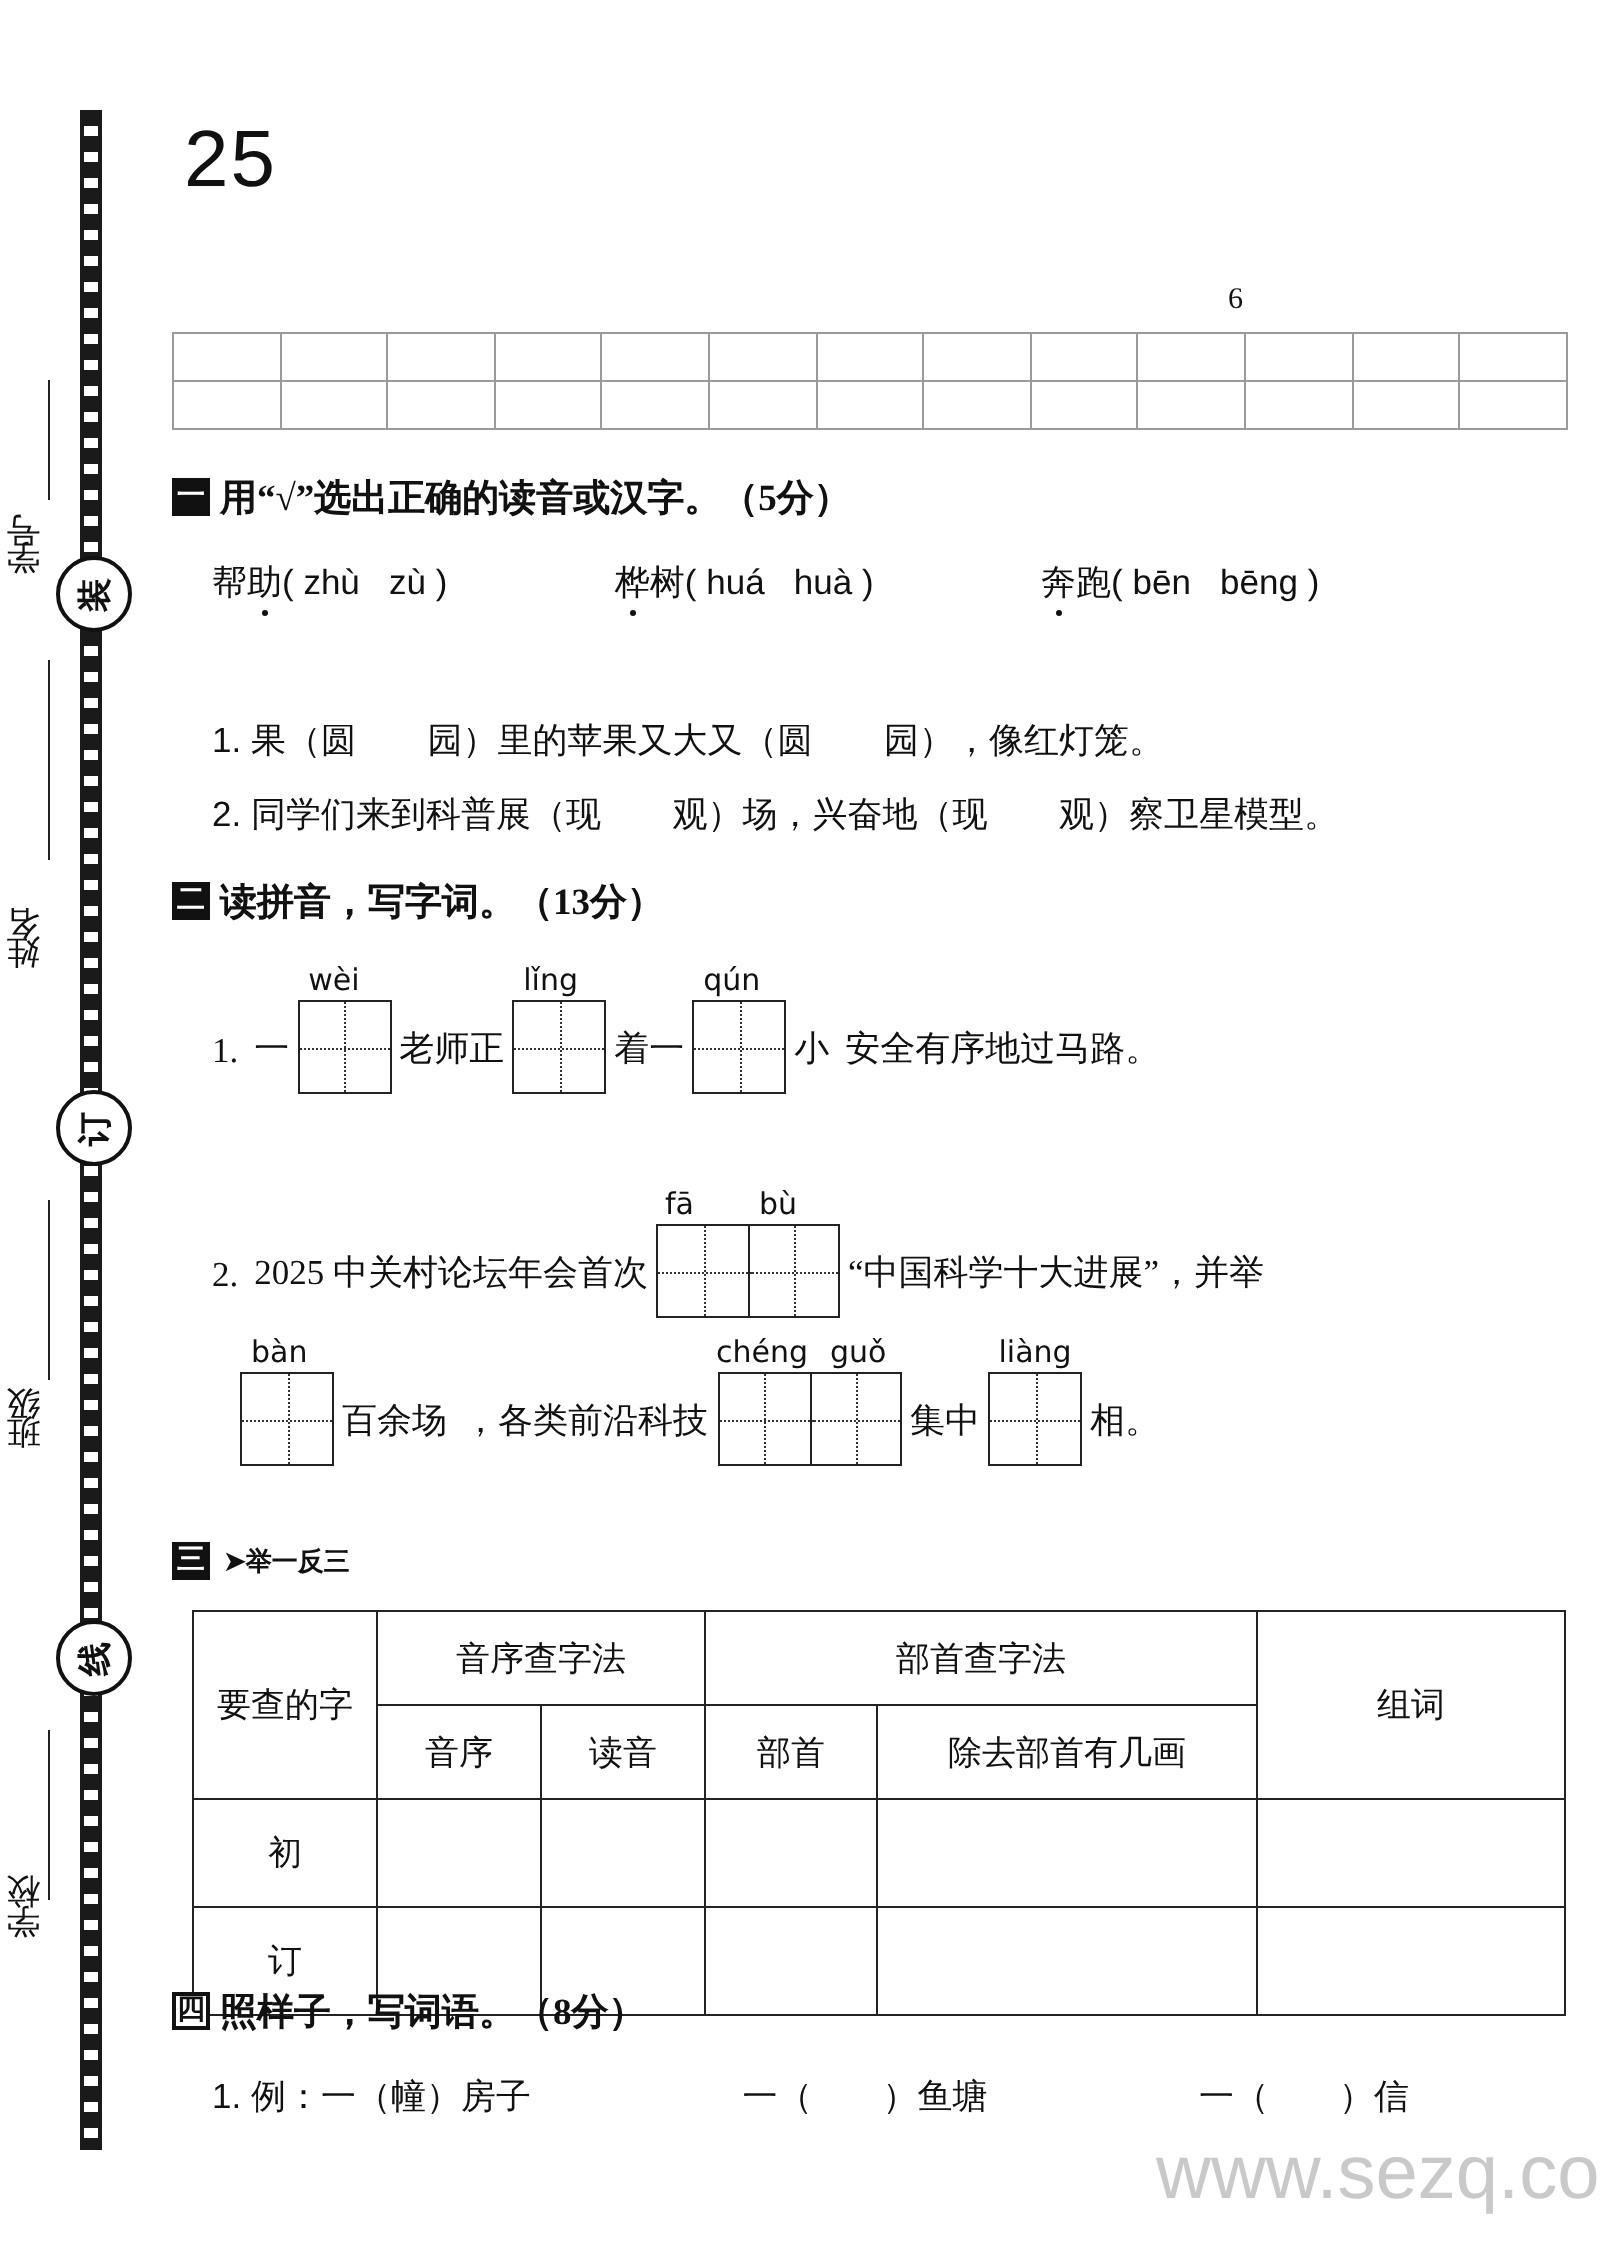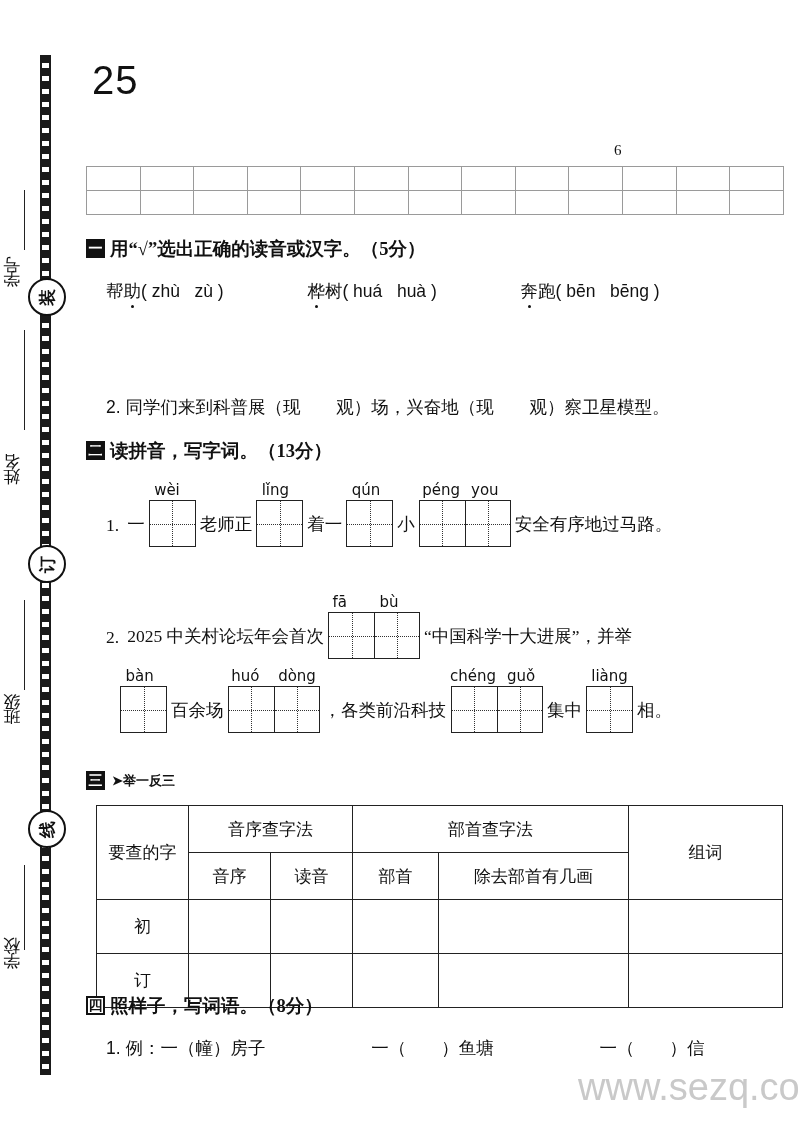--- a/index.html
+++ b/index.html
@@ -315,20 +315,28 @@
 
   <div class="txt-row" style="left:28px; top:279px;">
     <span>帮<span class="dotchar">助</span>(&nbsp;zhù&nbsp;&nbsp;&nbsp;zù&nbsp;)</span>
     <span class="gap-l"></span>
     <span><span class="dotchar">桦</span>树(&nbsp;huá&nbsp;&nbsp;&nbsp;huà&nbsp;)</span>
     <span class="gap-l"></span>
     <span><span class="dotchar">奔</span>跑(&nbsp;bēn&nbsp;&nbsp;&nbsp;bēng&nbsp;)</span>
   </div>
 
 
+  <div class="txt-row" style="left:28px; top:358px;">
+    <span>1.</span>
+    <span>果（圆</span>
+    <span class="gap-s"></span>
+    <span>园）里的苹果又大又（圆</span>
+    <span class="gap-s"></span>
+    <span>园），像红灯笼。</span>
+  </div>
 
   <div class="txt-row" style="left:28px; top:395px;">
     <span>2.</span>
     <span>同学们来到科普展（现</span>
     <span class="gap-s"></span>
     <span>观）场，兴奋地（现</span>
     <span class="gap-s"></span>
     <span>观）察卫星模型。</span>
   </div>
 
@@ -360,69 +368,49 @@
     <span class="inline-cn">着一</span>
     <div class="pin-unit">
       <div class="pin-text">
           <span>qún</span>
         </div>
       <div class="tzg">
           <div class="cell"></div>
         </div>
     </div>
     <span class="inline-cn">小</span>
-    <div class="pin-unit">
-      <div class="pin-text">
-        <span>péng</span>
-          <span>you</span>
+    <span class="inline-cn">安全有序地过马路。</span>
+  </div>
+
+  <div class="pin-line" style="left:28px; top:594px;">
+    <span class="lead-no">2.</span>
+    <span class="inline-cn">2025 中关村论坛年会首次</span>
+    <div class="pin-unit">
+      <div class="pin-text">
+        <span>fā</span>
+          <span>bù</span>
       </div>
       <div class="tzg">
         <div class="cell"></div>
         <div class="cell"></div>
       </div>
     </div>
-    <span class="inline-cn">安全有序地过马路。</span>
-  </div>
-
-  <div class="pin-line" style="left:28px; top:594px;">
-    <span class="lead-no">2.</span>
-    <span class="inline-cn">2025 中关村论坛年会首次</span>
-    <div class="pin-unit">
-      <div class="pin-text">
-        <span>fā</span>
-          <span>bù</span>
-      </div>
-      <div class="tzg">
-        <div class="cell"></div>
-        <div class="cell"></div>
-      </div>
-    </div>
     <span class="inline-cn">“中国科学十大进展”，并举</span>
   </div>
 
   <div class="pin-line" style="left:42px; top:668px;">
     <div class="pin-unit">
       <div class="pin-text">
           <span>bàn</span>
         </div>
       <div class="tzg">
           <div class="cell"></div>
         </div>
     </div>
     <span class="inline-cn">百余场</span>
-    <div class="pin-unit">
-      <div class="pin-text">
-        <span>huó</span>
-          <span>dòng</span>
-      </div>
-      <div class="tzg">
-        <div class="cell"></div>
-        <div class="cell"></div>
-      </div>
-    </div>
     <span class="inline-cn">，各类前沿科技</span>
     <div class="pin-unit">
       <div class="pin-text">
         <span>chéng</span>
           <span>guǒ</span>
       </div>
       <div class="tzg">
         <div class="cell"></div>
         <div class="cell"></div>
       </div>

